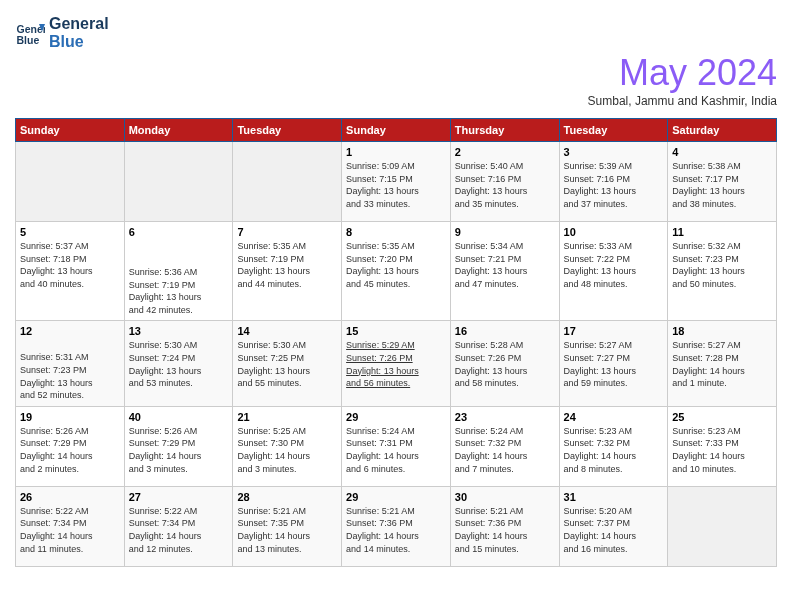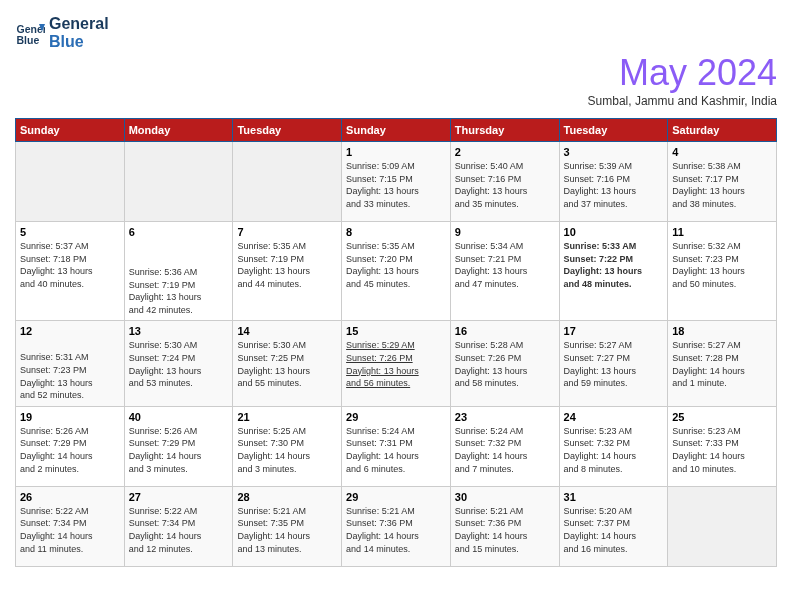--- a/index.html
+++ b/index.html
@@ -176,21 +176,21 @@
         </td>
         <td>
           <div class="day-num">9</div>
           <div class="day-info" style="white-space: pre-line;">Sunrise: 5:34 AM
 Sunset: 7:21 PM
 Daylight: 13 hours
 and 47 minutes.</div>
         </td>
         <td>
           <div class="day-num">10</div>
-          <div class="day-info" style="white-space: pre-line; font-weight: bold;">Sunrise: 5:33 AM
+          <div class="day-info" style="white-space: pre-line;">Sunrise: 5:33 AM
 Sunset: 7:22 PM
 Daylight: 13 hours
 and 48 minutes.</div>
         </td>
         <td>
           <div class="day-num">11</div>
           <div class="day-info" style="white-space: pre-line;">Sunrise: 5:32 AM
 Sunset: 7:23 PM
 Daylight: 13 hours
 and 50 minutes.</div>

